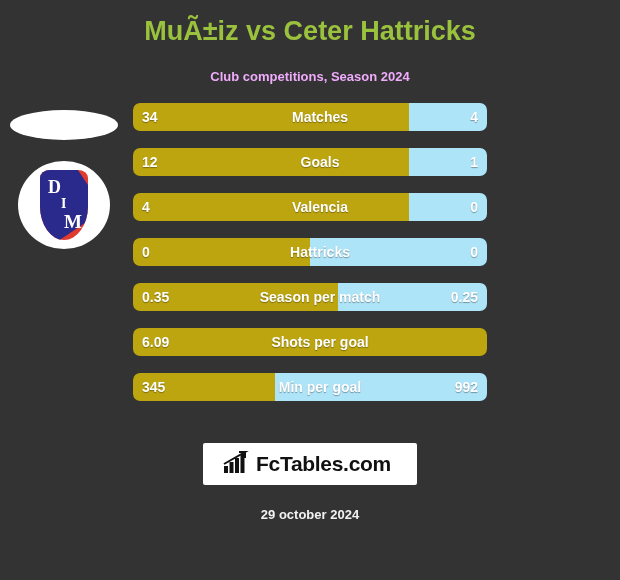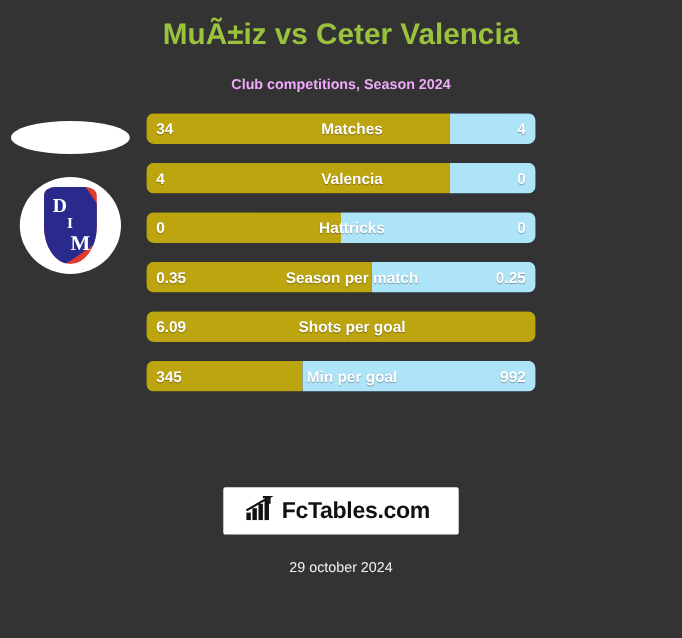--- a/index.html
+++ b/index.html
@@ -332,28 +332,28 @@
     color: #111111;
     font-size: 21px;
     font-weight: bold;
     letter-spacing: -0.3px;
     line-height: 24px;
   }
   .date {
     margin-top: 22px;
     color: #f2f2f2;
     font-size: 13px;
-    font-weight: normal;
+    font-weight: bold;
   }
 </style>
 </head>
 <body>
 
 <div class="header">
-  <div class="title">MuÃ±iz vs Ceter Valencia</div>
+  <div class="title">MuÃ±iz vs Ceter Hattricks</div>
   <div class="subtitle">Club competitions, Season 2024</div>
 </div>
 
 <div class="board">
 
   <div class="col-left">
     <div class="photo-ellipse"></div>
     <div class="crest-left">
       <div class="crest-disc"></div>
       <div class="dim-shield">
@@ -364,20 +364,27 @@
     </div>
   </div>
 
   <div class="bars">
       <div class="bar-row">
         <div class="bar-fill-left" style="width: 78%; background: rgb(189, 165, 15);"></div>
         <div class="bar-fill-right" style="width: 22%; background: rgb(174, 228, 247);"></div>
         <div class="bar-val-left">34</div>
         <div class="bar-label">Matches</div>
         <div class="bar-val-right">4</div>
+      </div>
+      <div class="bar-row">
+        <div class="bar-fill-left" style="width: 78%; background: rgb(189, 165, 15);"></div>
+        <div class="bar-fill-right" style="width: 22%; background: rgb(174, 228, 247);"></div>
+        <div class="bar-val-left">12</div>
+        <div class="bar-label">Goals</div>
+        <div class="bar-val-right">1</div>
       </div>
       <div class="bar-row">
         <div class="bar-fill-left" style="width: 78%; background: rgb(189, 165, 15);"></div>
         <div class="bar-fill-right" style="width: 22%; background: rgb(174, 228, 247);"></div>
         <div class="bar-val-left">4</div>
         <div class="bar-label">Valencia</div>
         <div class="bar-val-right">0</div>
       </div>
       <div class="bar-row">
         <div class="bar-fill-left" style="width: 50%; background: rgb(189, 165, 15);"></div>

